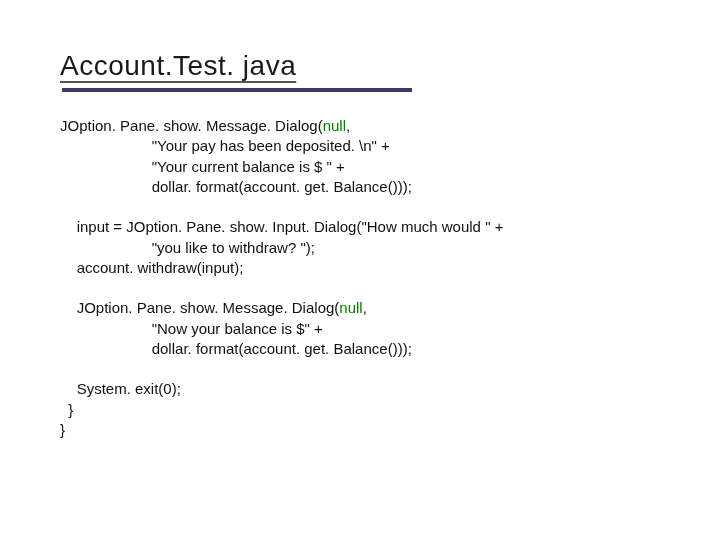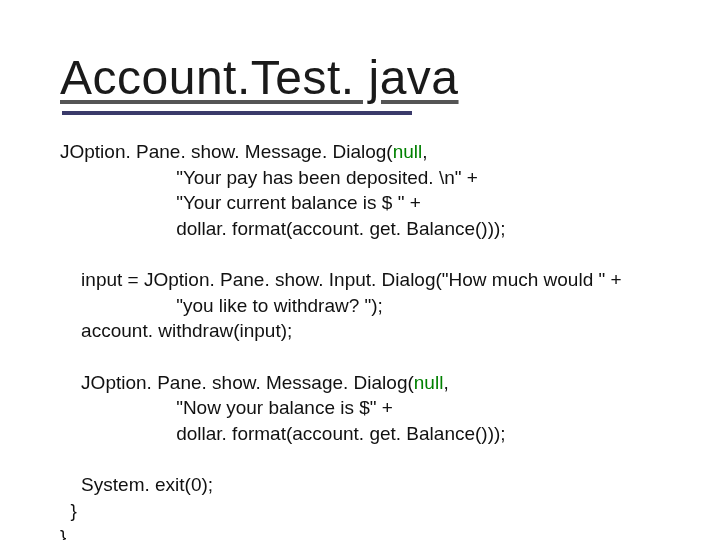--- a/index.html
+++ b/index.html
@@ -13,39 +13,39 @@
     overflow: hidden;
   }
   .slide {
     width: 720px;
     height: 540px;
     position: relative;
     box-sizing: border-box;
     padding: 50px 50px 40px 60px;
   }
   .title {
-    font-size: 48px;
+    font-size: 28px;
     font-weight: 400;
     color: #1a1a1a;
     text-decoration: underline;
     text-decoration-color: #555;
     text-underline-offset: 6px;
     margin: 0 0 6px 0;
     letter-spacing: 0.5px;
   }
   .title-accent {
     width: 350px;
     height: 4px;
     background: #3a3a6a;
     margin-bottom: 24px;
     margin-left: 2px;
   }
   .code {
     font-family: Verdana, Geneva, sans-serif;
-    font-size: 19px;
+    font-size: 15px;
     line-height: 1.35;
     white-space: pre;
     color: #111;
   }
   .kw-null { color: #008000; }
 </style>
 </head>
 <body>
 
 <div class="slide">

